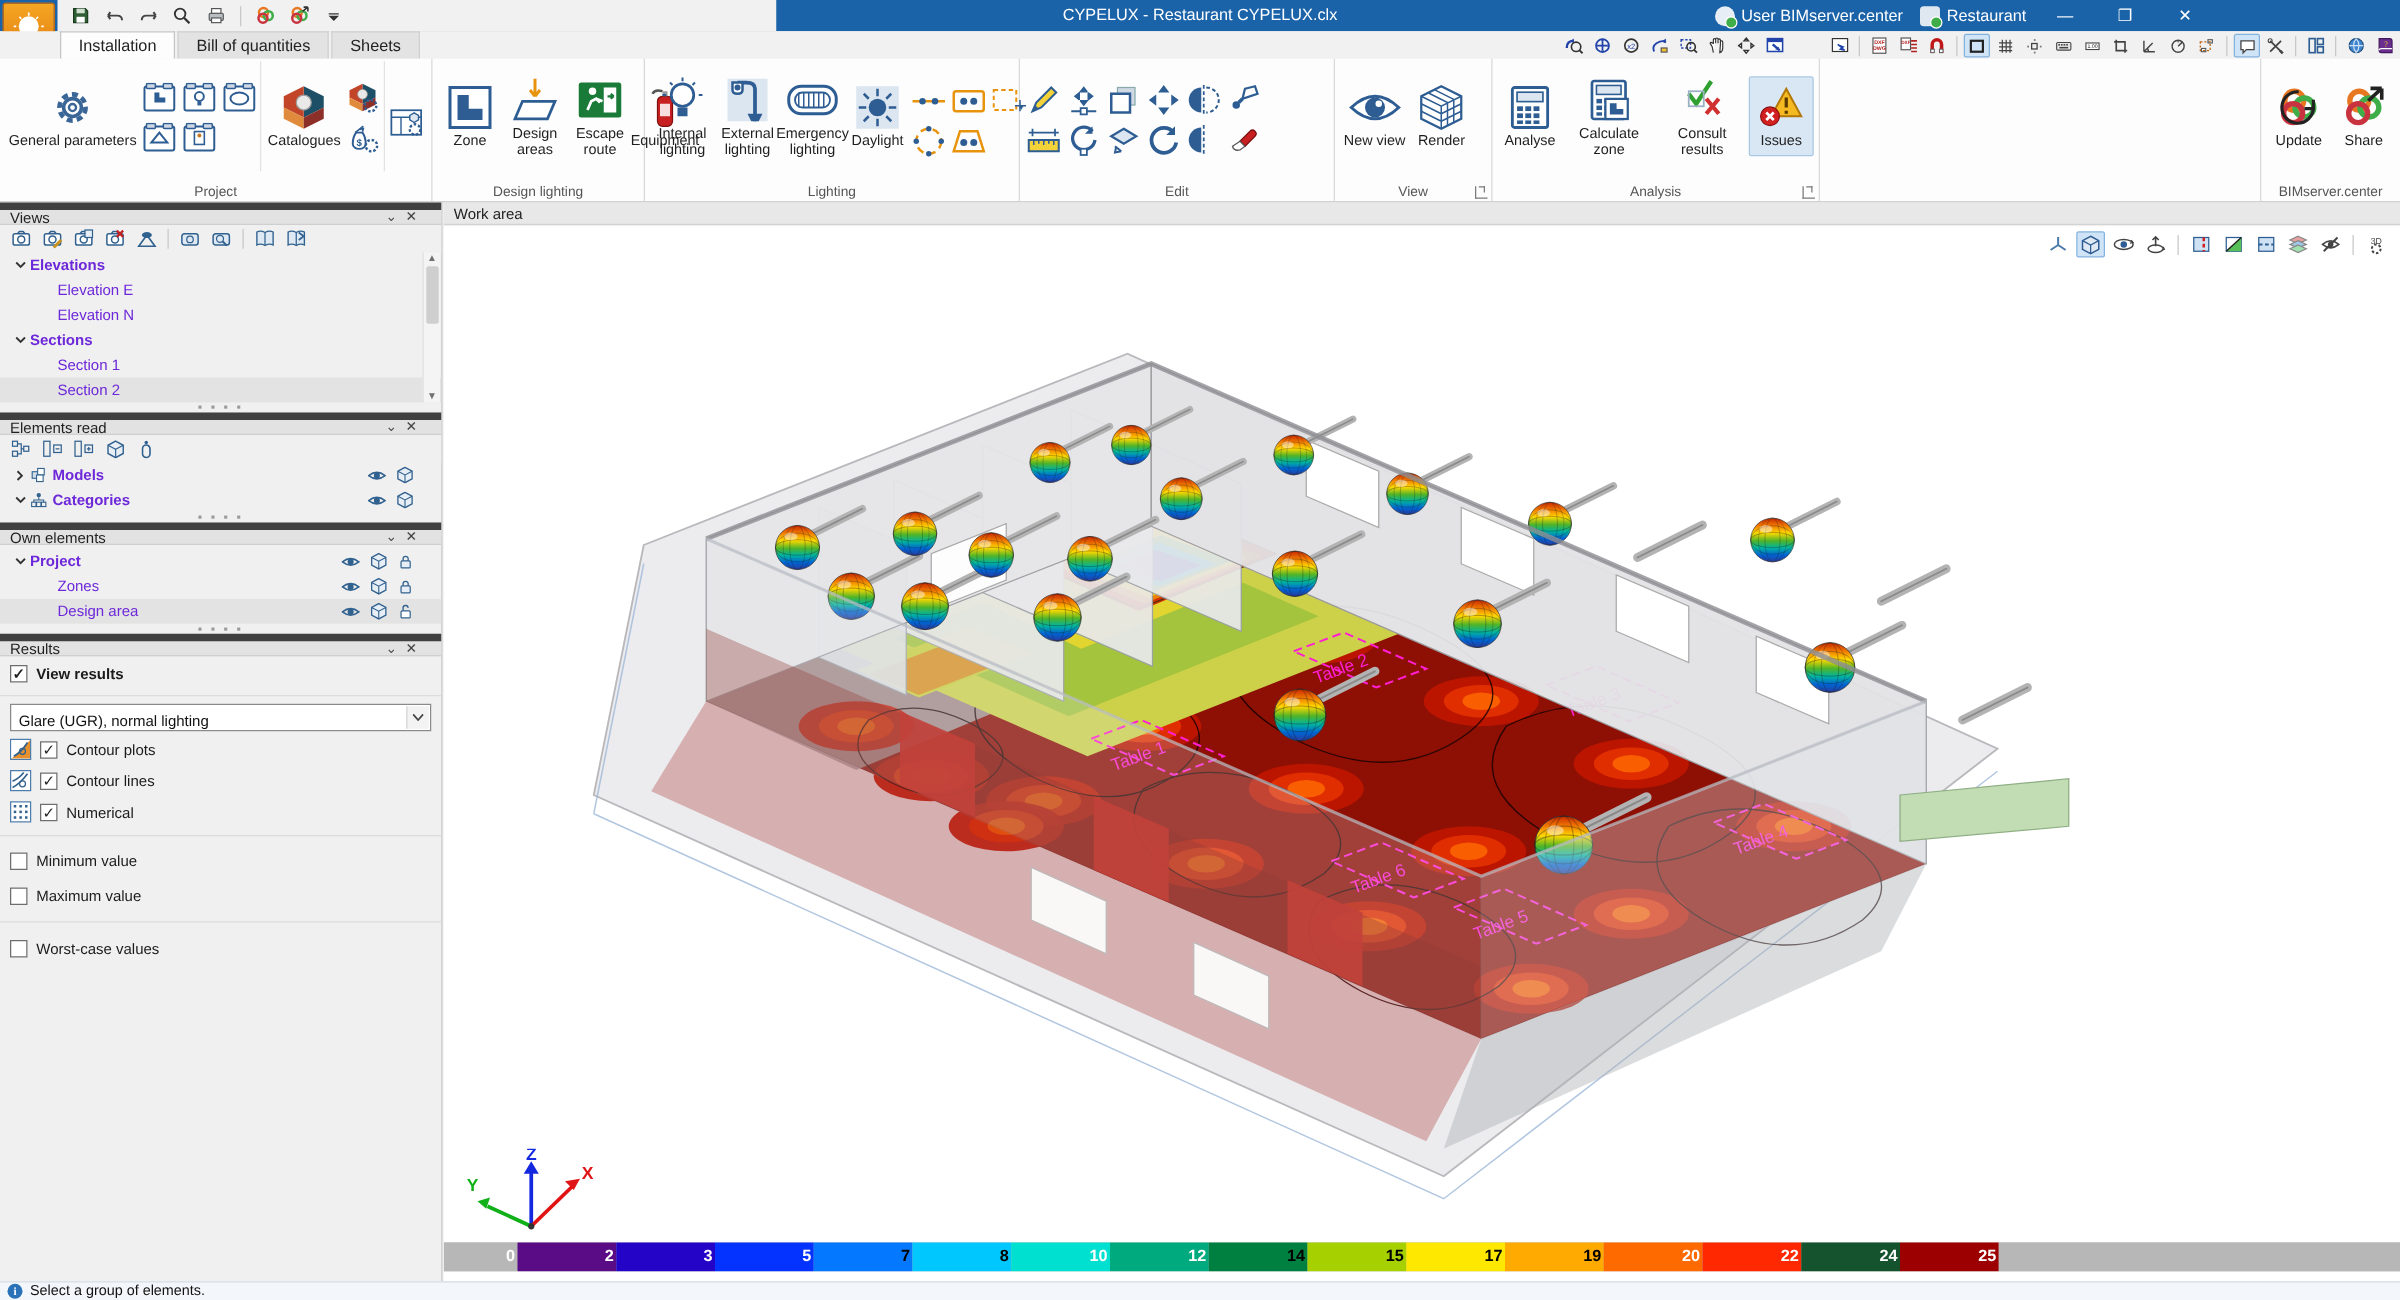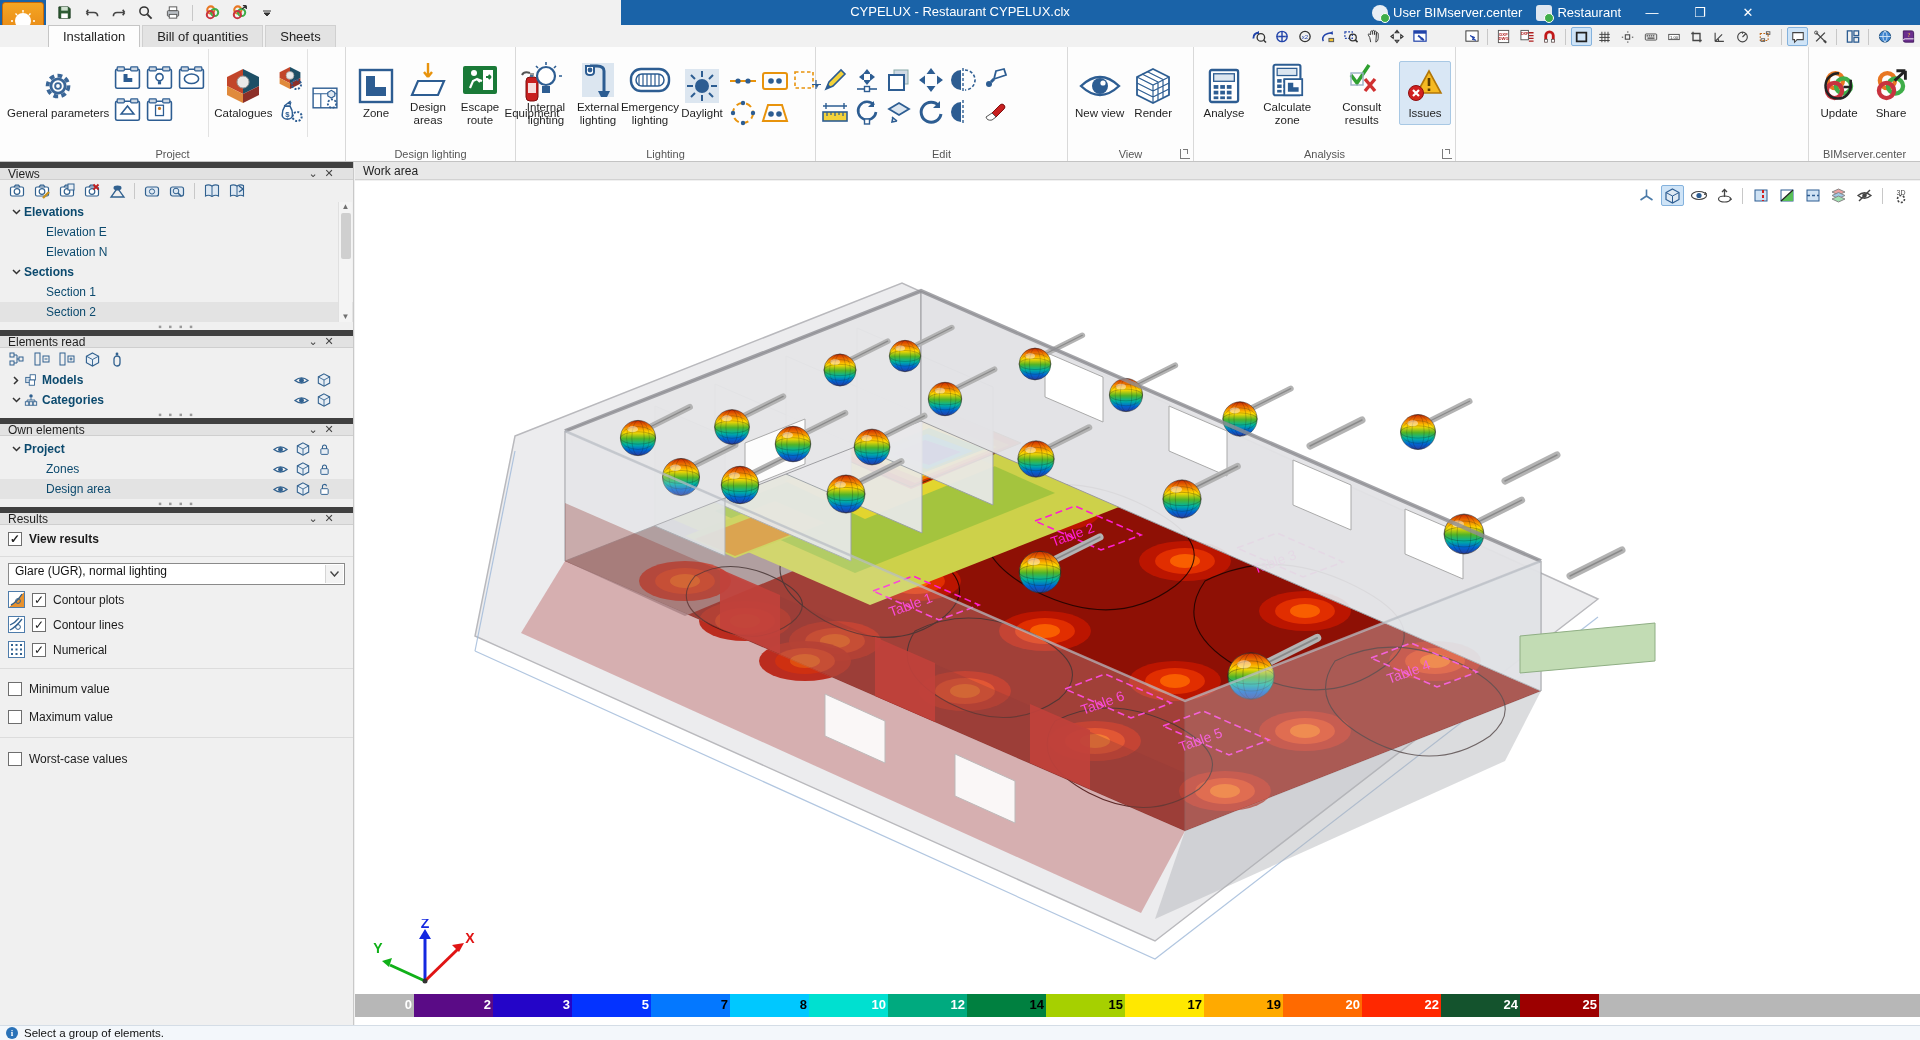--- a/index.html
+++ b/index.html
@@ -43,35 +43,35 @@
   .rrow { display:flex; gap:2px; }
   .insep { width:1px; background:#e2e2e2; margin:4px 2px; height:88px; }
 
   
   #leftpanel { position:absolute; left:0; top:162px; width:354px; bottom:15px; background:#f0f0f0; border-right:1px solid #c9c9c9; }
   .phead { height:18px; background:#e2e2e2; border-top:6px solid #404040; border-bottom:1px solid #cfcfcf; display:flex; align-items:center; padding:0 16px 0 8px; font-size:12px; color:#1f1f1f; }
   .phead .sp { flex:1; }
   .phx { width:16px; height:14px; display:flex; align-items:center; justify-content:center; color:#444; font-size:11px; }
   .ptools { height:22px; display:flex; align-items:center; gap:3px; padding-left:6px; background:#f0f0f0; }
   .ptool { width:22px; height:18px; display:flex; align-items:center; justify-content:center; }
-  .trow { height:20px; display:flex; align-items:center; font-size:12px; color:#0c4a6e; position:relative; padding-right:16px; }
+  .trow { height:20px; display:flex; align-items:center; font-size:12px; color:#6d28d9; position:relative; padding-right:16px; }
   .trow.selrow { background:#e3e3e3; }
   .trow .lbl { white-space:nowrap; overflow:hidden; }
   .trow.b .lbl { font-weight:bold; }
   .chev { width:16px; display:flex; justify-content:center; }
   .chev svg { display:block; }
   .ticons { margin-left:auto; display:flex; gap:8px; align-items:center; padding-right:6px; }
   .splitdots { height:8px; display:flex; align-items:center; justify-content:center; color:#9a9a9a; font-size:10px; letter-spacing:2px; }
   .scrollcol { position:absolute; right:1px; top:0; bottom:0; width:14px; background:#f4f4f4; border-left:1px solid #e0e0e0; display:flex; flex-direction:column; align-items:center; justify-content:space-between; padding:1px 0; }
   .sarr { color:#707070; font-size:8px; line-height:8px; }
   .sthumb { flex:0 0 46px; width:10px; background:#cfcfcf; border-radius:2px; margin:2px 0; }
   .cb { width:14px; height:14px; border:1px solid #6e6e6e; background:#fff; display:inline-flex; align-items:center; justify-content:center; font-size:12px; color:#222; flex:0 0 14px; }
   .optrow { display:flex; align-items:center; gap:7px; font-size:12px; color:#1b1b1b; padding:4px 0 4px 8px; }
   .opttile { width:17px; height:17px; border:1px solid #4e7cab; background:#fff; position:relative; overflow:hidden; flex:0 0 17px; }
-  #combo { margin:6px 8px 2px 8px; height:22px; border:1px solid #8a8a8a; background:#fff; display:flex; align-items:flex-start; font-size:12px; color:#111; padding-left:6px; position:relative; }
+  #combo { margin:6px 8px 2px 8px; height:22px; border:1px solid #8a8a8a; background:#fff; display:flex; align-items:flex-end; font-size:12px; color:#111; padding-left:6px; position:relative; }
   #combo .dd { position:absolute; right:1px; top:1px; bottom:1px; width:18px; background:#f3f3f3; border-left:1px solid #d5d5d5; display:flex; align-items:center; justify-content:center; }
   .hdiv { height:1px; background:#dcdcdc; margin:6px 0; }
 
   
   #workbar { position:absolute; left:355px; top:162px; right:0; height:18px; background:#e8e8e8; border-bottom:1px solid #d2d2d2; font-size:12px; color:#222; display:flex; align-items:center; padding-left:8px; }
   #viewport { position:absolute; left:355px; top:181px; right:0; bottom:15px; background:#fff; overflow:hidden; }
   #vp-tools { position:absolute; right:8px; top:4px; display:flex; align-items:center; gap:3px; }
   .vti { width:23px; height:21px; display:flex; align-items:center; justify-content:center; border:1px solid transparent; border-radius:2px; }
   .vti.sel { background:#cfe4f7; border-color:#84b2dd; }
 

